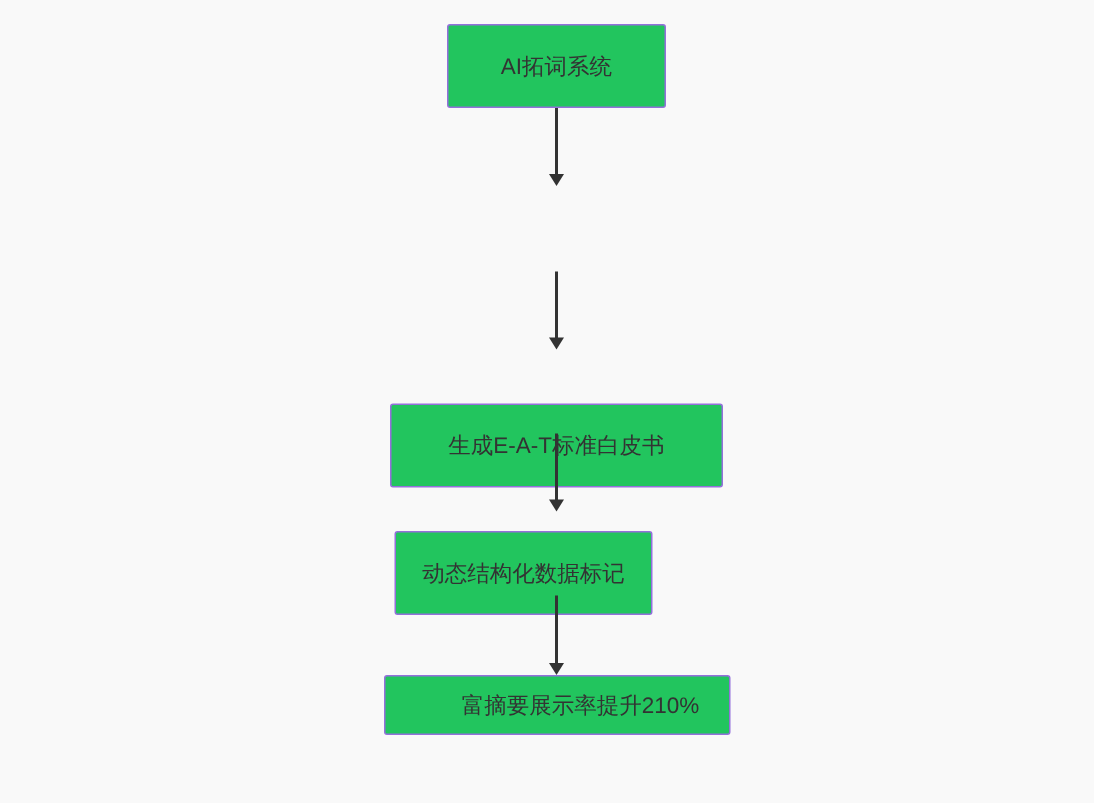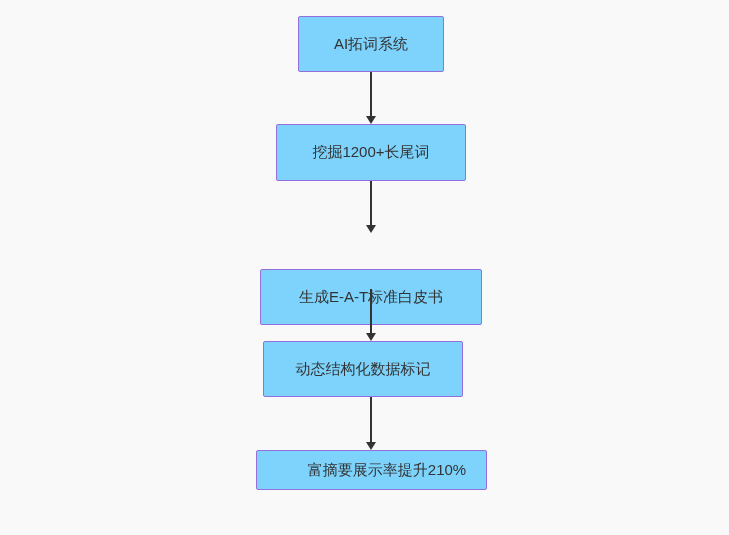--- a/index.html
+++ b/index.html
@@ -10,35 +10,35 @@
   .canvas {
     position: relative;
     width: 729px;
     height: 535px;
     background: #f9f9f9;
     overflow: hidden;
   }
   .node {
     position: absolute;
     box-sizing: border-box;
-    background: #7dd3fc;
+    background: #22c55e;
     border: 1px solid #9370db;
     border-radius: 2px;
     color: #333333;
     font-size: 15px;
     display: flex;
     align-items: center;
     justify-content: center;
     text-align: center;
     white-space: nowrap;
   }
   .n1 { left: 298px; top: 16px;  width: 146px; height: 56px; }
   .n2 { left: 276px; top: 124px; width: 190px; height: 57px; }
   .n3 { left: 260px; top: 233px; width: 222px; height: 56px; margin-top: 36px; }
-  .n4 { left: 263px; top: 341px; width: 200px; height: 56px; font-family: Liberation Serif, serif; }
+  .n4 { left: 263px; top: 354px; width: 172px; height: 56px; font-family: Liberation Serif, serif; }
   .n5 { left: 256px; top: 450px; width: 231px; height: 40px; padding-left: 31px; }
 
   .edge {
     position: absolute;
     left: 366px;      
     width: 10px;
   }
   .e1 { top: 72px;  height: 52px; }
   .e2 { top: 181px; height: 52px; }
   .e3 { top: 289px; height: 52px; }
@@ -70,23 +70,20 @@
 
   <div class="node n1">
     <span>AI拓词系统</span>
   </div>
 
   <div class="edge e1">
     <div class="line"></div>
     <div class="head"></div>
   </div>
 
-  <div class="node n2">
-    <span>挖掘1200+长尾词</span>
-  </div>
 
   <div class="edge e2">
     <div class="line"></div>
     <div class="head"></div>
   </div>
 
   <div class="node n3">
     <span>生成E-A-T标准白皮书</span>
   </div>
 

